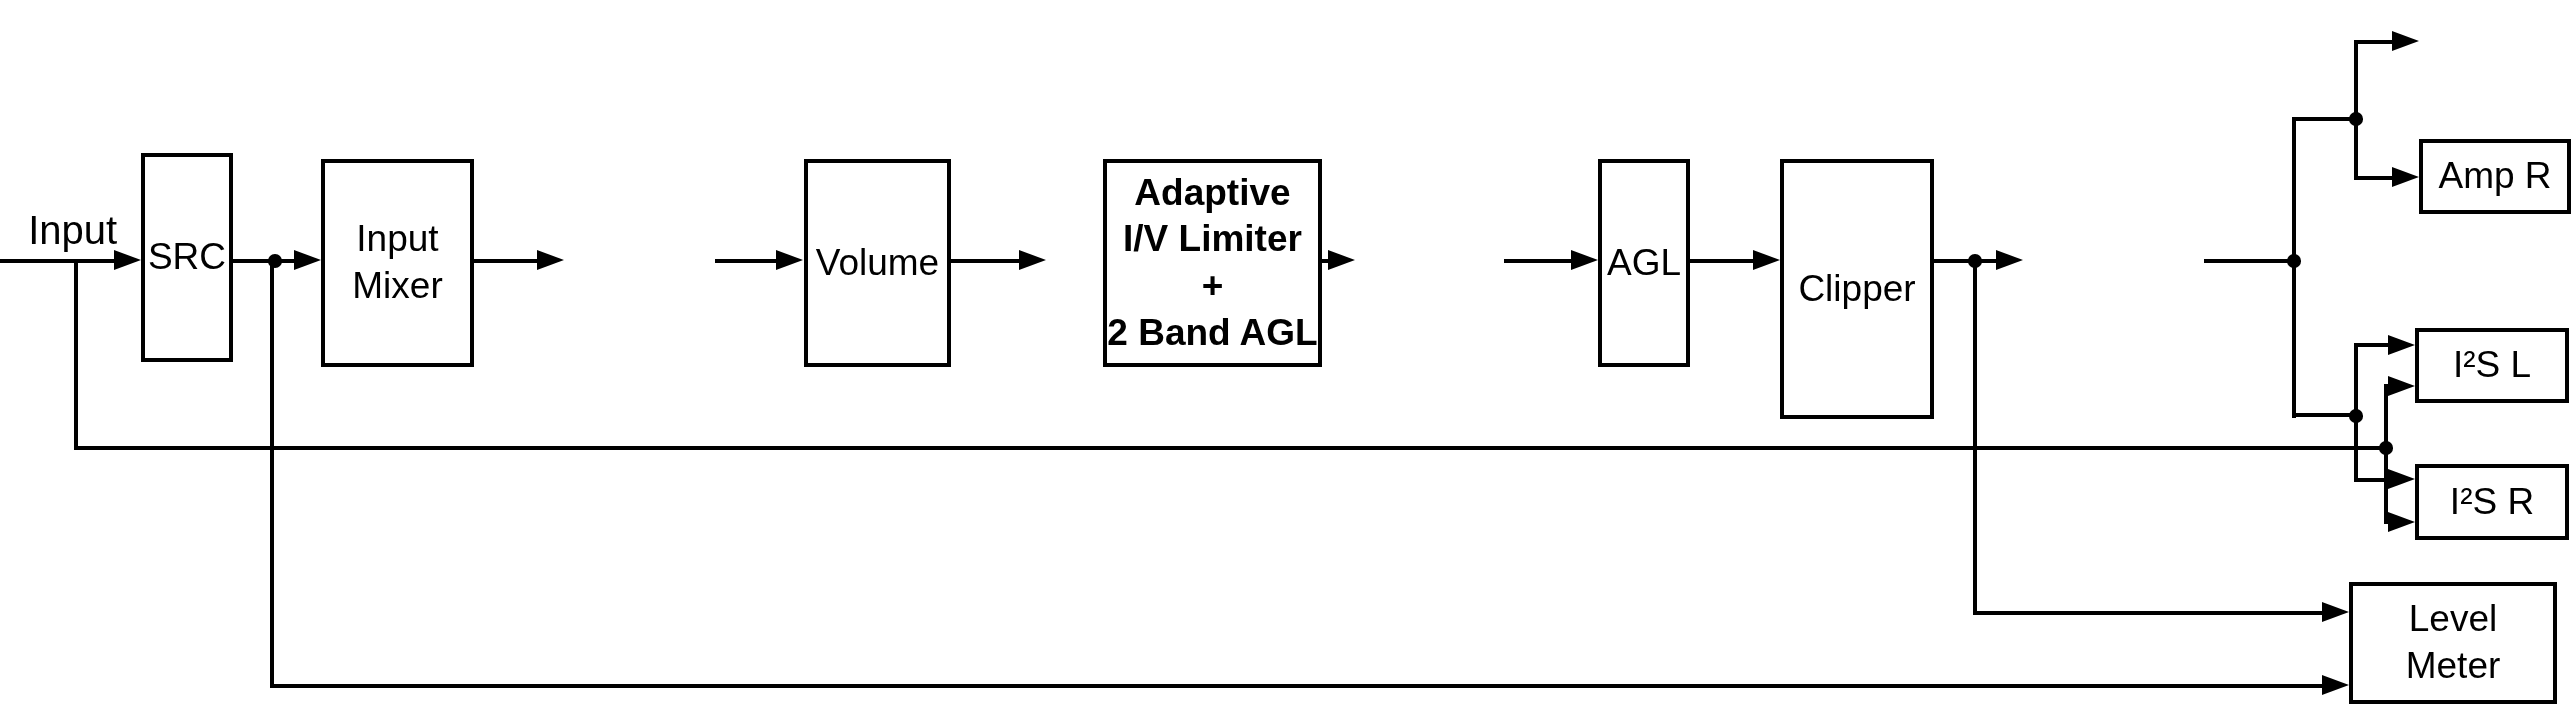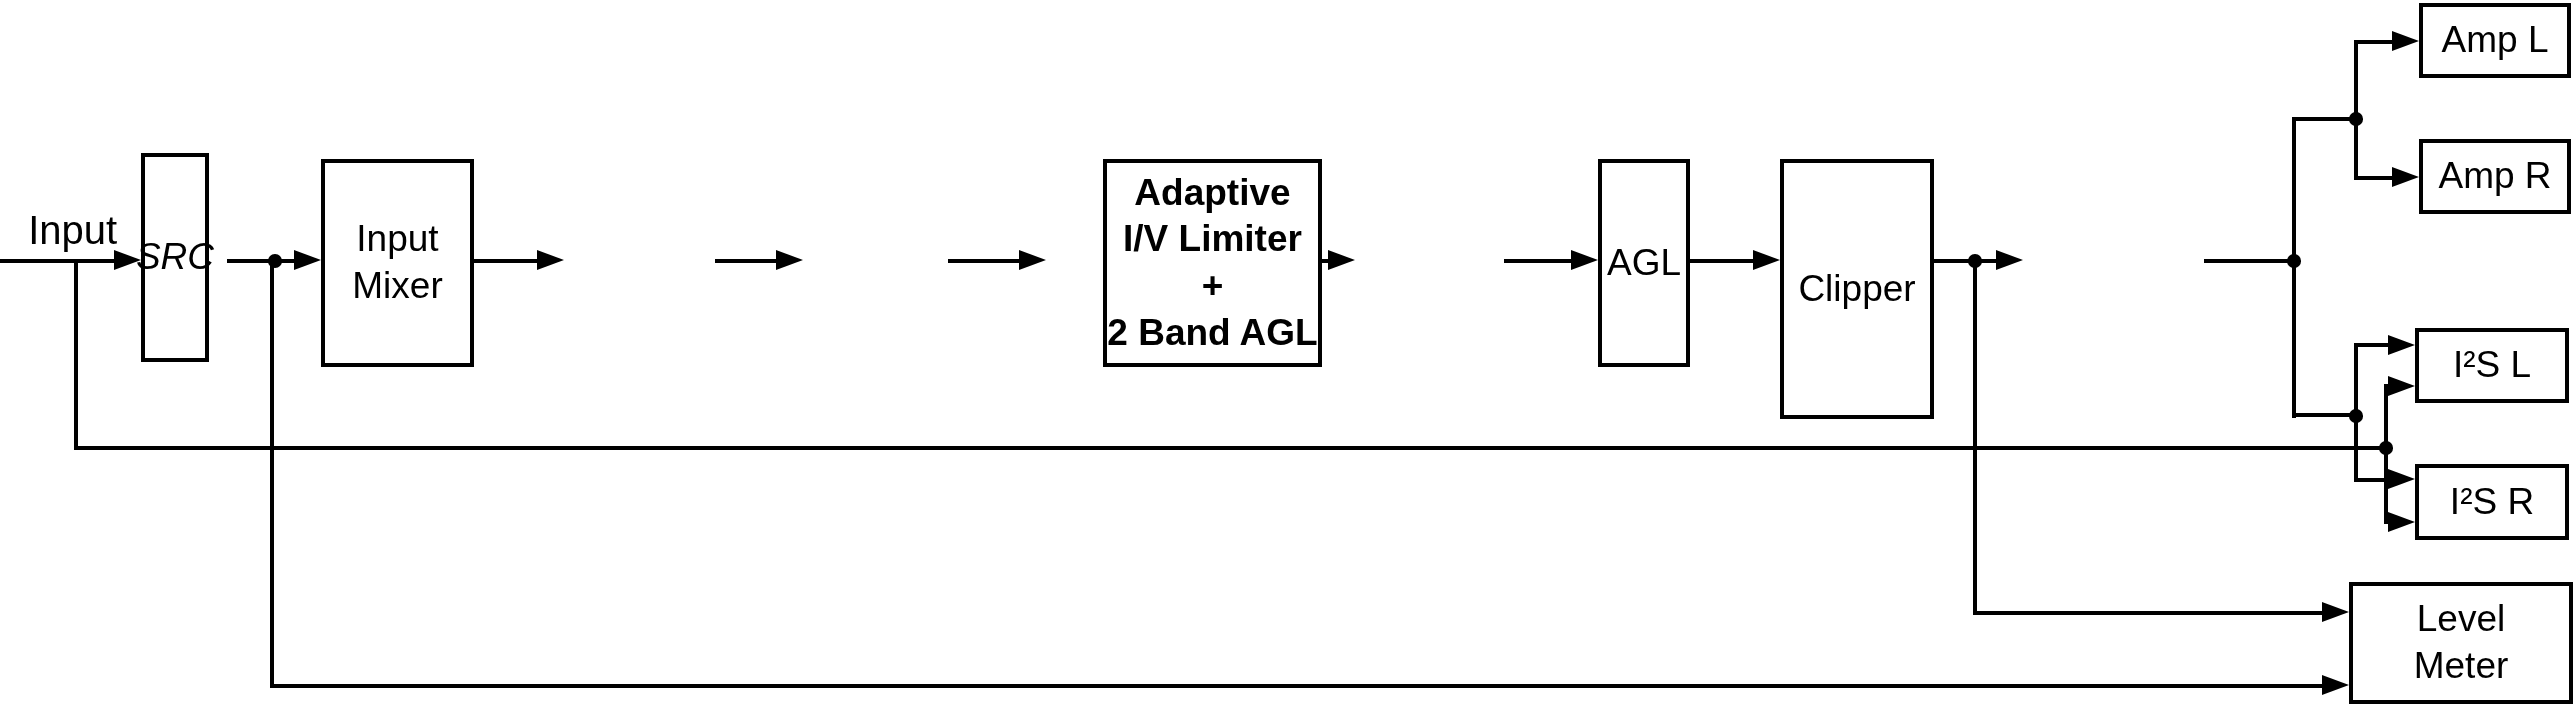--- a/index.html
+++ b/index.html
@@ -114,31 +114,31 @@
   <div class="arr" style="left:2388px; top:512px;"></div>
 
   <div class="vline" style="left:270px; top:259px; height:429px;"></div>
   <div class="hline" style="left:270px; top:684px; width:2054px;"></div>
   <div class="arr" style="left:2322px; top:675px;"></div>
 
   <div class="vline" style="left:1973px; top:259px; height:356px;"></div>
   <div class="hline" style="left:1973px; top:611px; width:351px;"></div>
   <div class="arr" style="left:2322px; top:602px;"></div>
 
-  <div class="box" style="left:141px; top:153px; width:68px; height:209px;font-style:italic;">SRC</div>
+  <div class="box" style="left:141px; top:153px; width:92px; height:209px;">SRC</div>
   <div class="box" style="left:321px; top:159px; width:153px; height:208px;">Input
 Mixer</div>
+  <div class="box" style="left:804px; top:159px; width:147px; height:208px;">Volume</div>
   <div class="box bold" style="left:1103px; top:159px; width:219px; height:208px;">Adaptive
 I/V Limiter
 +
 2 Band AGL</div>
   <div class="box" style="left:1598px; top:159px; width:92px; height:208px;">AGL</div>
   <div class="box" style="left:1780px; top:159px; width:154px; height:260px;">Clipper</div>
 
-  <div class="box" style="left:2419px; top:2.9px; width:152px; height:75px;">Amp L</div>
   <div class="box" style="left:2419px; top:139px; width:152px; height:75px;">Amp R</div>
   <div class="box" style="left:2415px; top:328px; width:154px; height:75px;">I²S L</div>
   <div class="box" style="left:2415px; top:464px; width:154px; height:76px;">I²S R</div>
-  <div class="box" style="left:2349px; top:582px; width:224px; height:122px;">Level
+  <div class="box" style="left:2349px; top:582px; width:208px; height:122px;">Level
 Meter</div>
 
 </div>
 
 
 </body></html>

